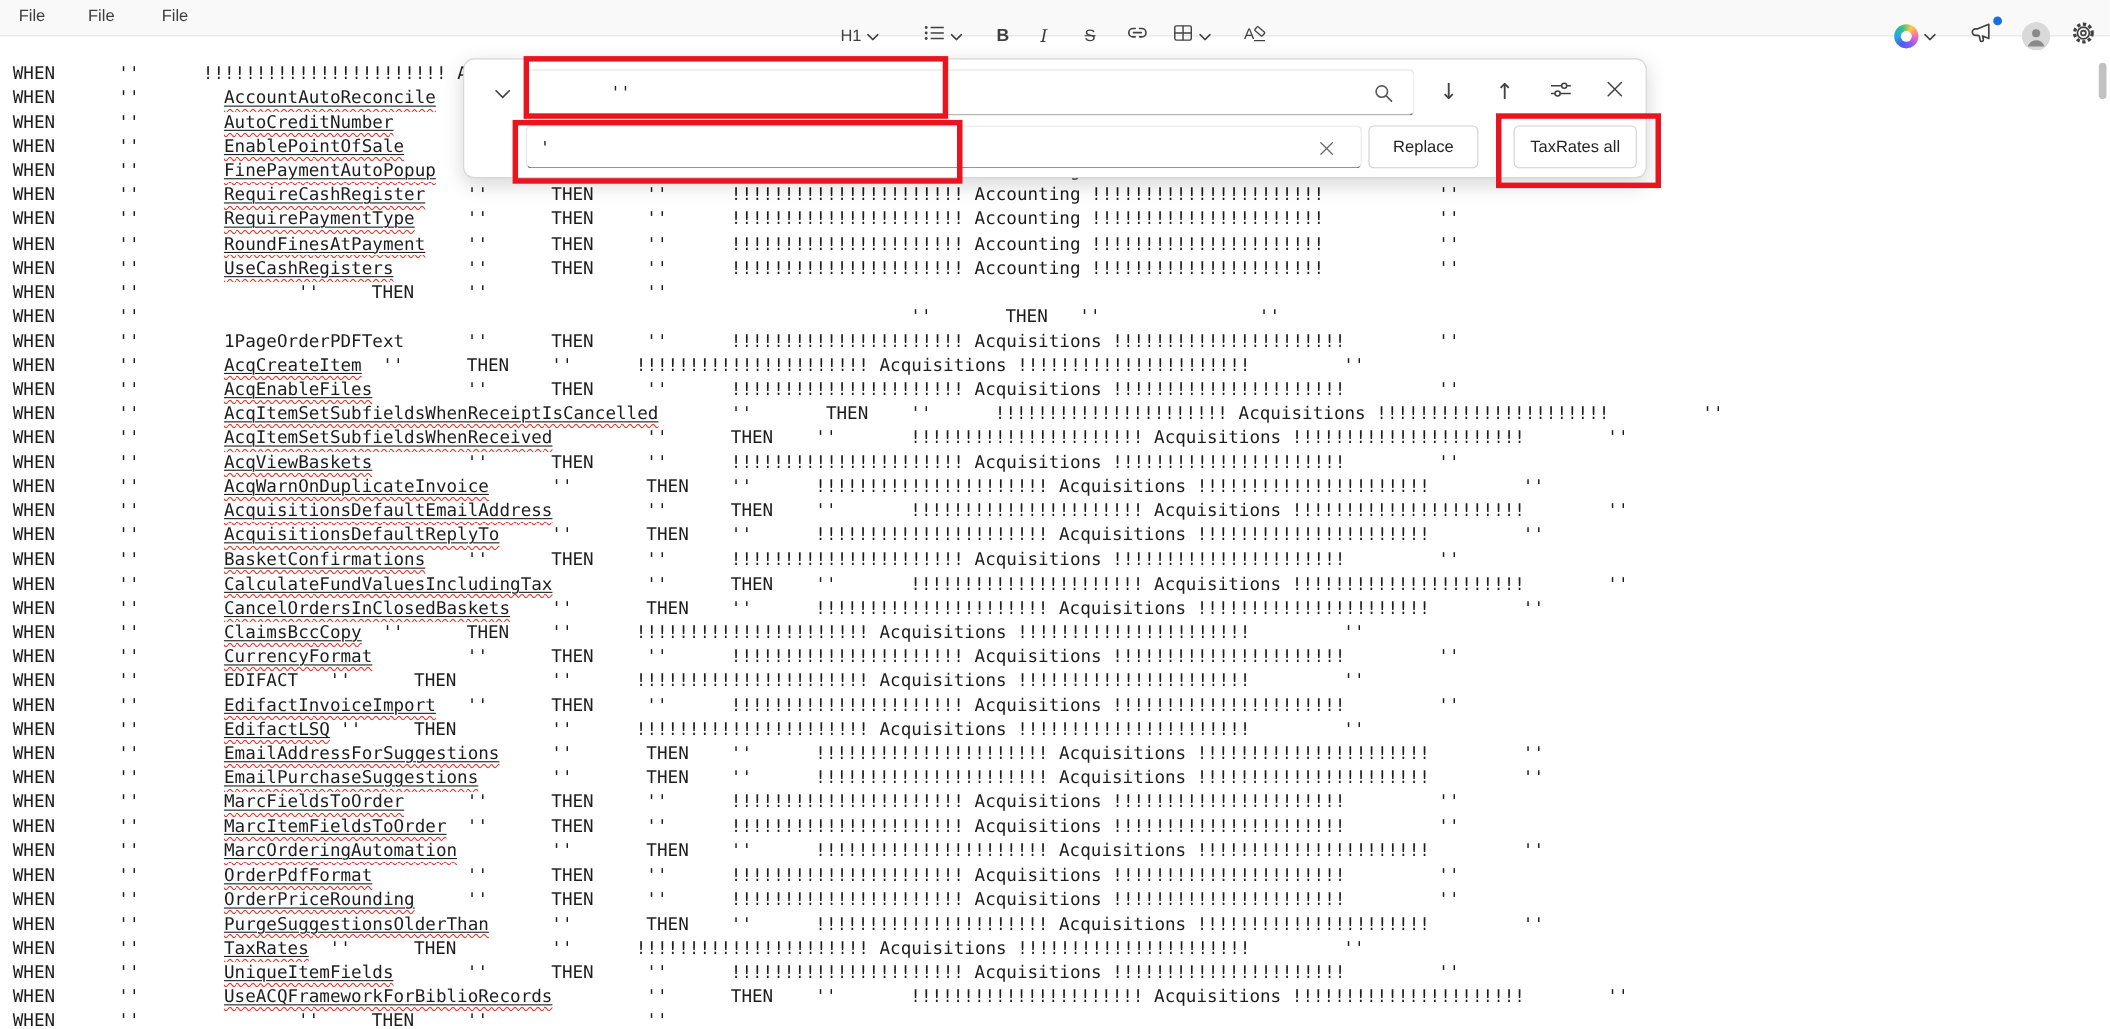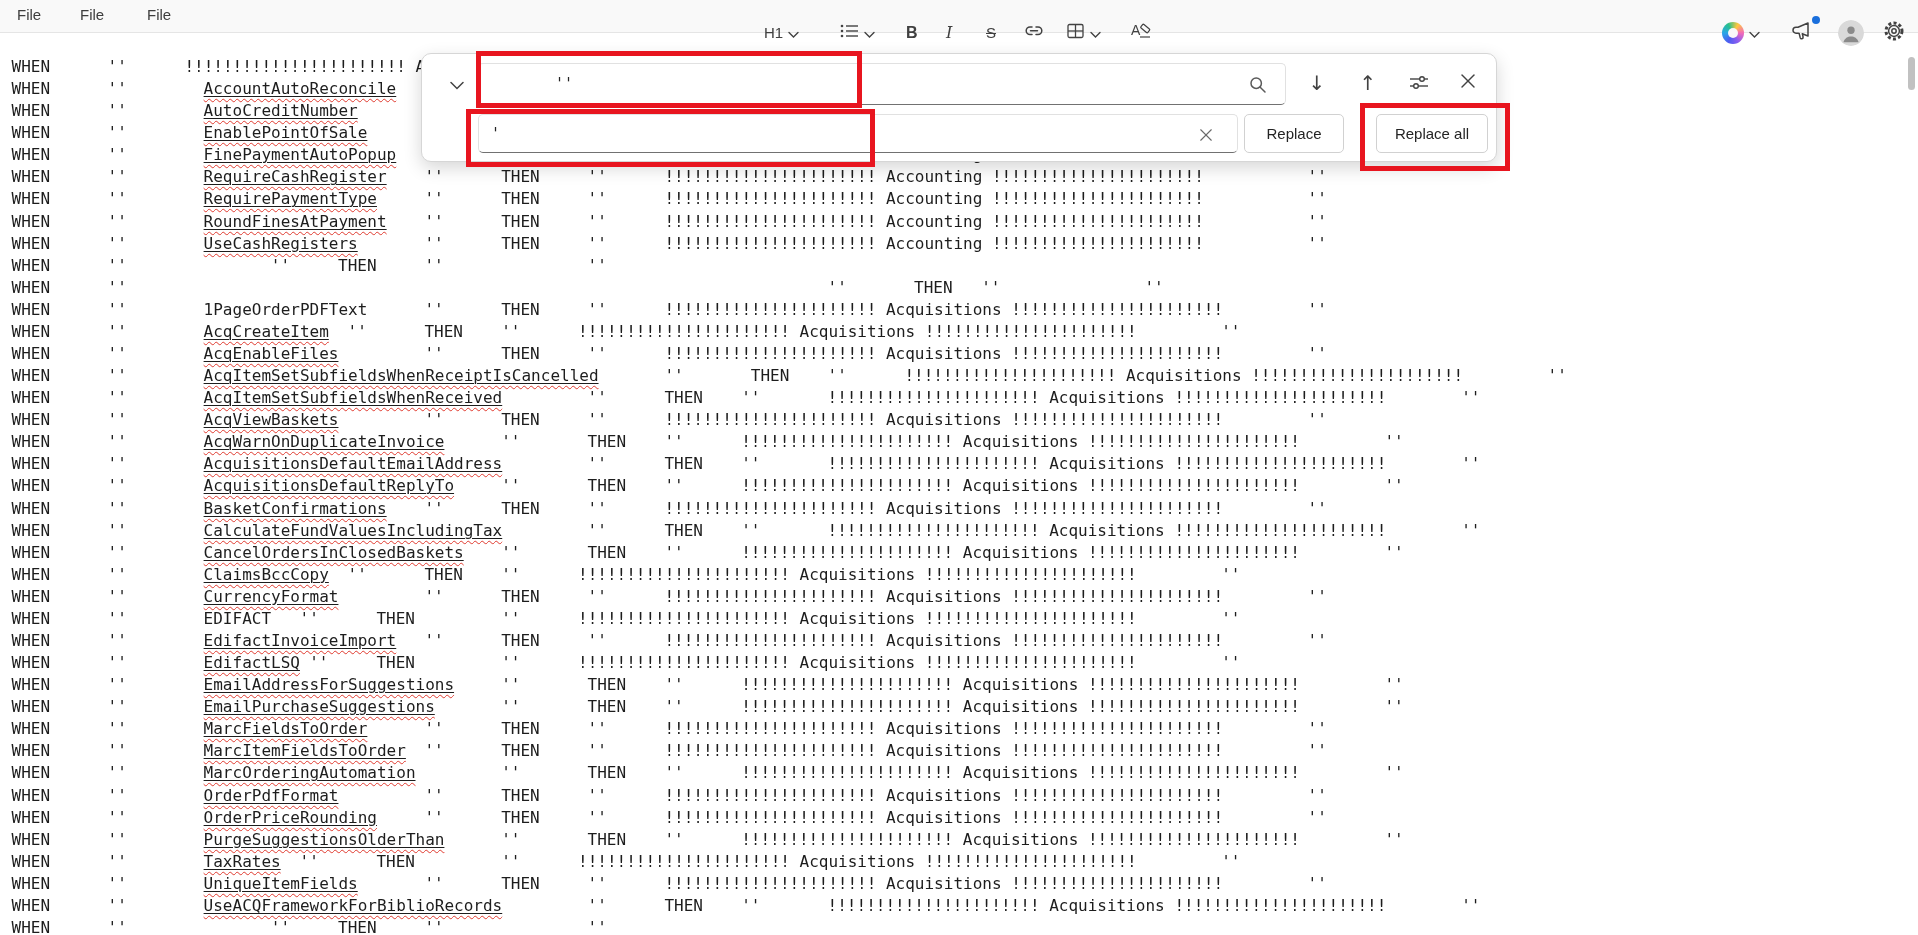--- a/index.html
+++ b/index.html
@@ -250,21 +250,21 @@
     <span style="white-space:pre">'</span>
     <span class="fr-icon" style="right:18px; top:7px; position:absolute">
       <svg width="14" height="14" viewBox="0 0 16 16">
           <line x1="2" y1="2" x2="14" y2="14" stroke="#6a6a6a" stroke-width="1.3" stroke-linecap="round"></line>
           <line x1="14" y1="2" x2="2" y2="14" stroke="#6a6a6a" stroke-width="1.3" stroke-linecap="round"></line>
         </svg>
     </span>
   </div>
 
   <div class="fr-btn" style="left:822px; width:100px">Replace</div>
-  <div class="fr-btn" style="left:954px; width:112px">Replace all</div>
+  <div class="fr-btn" style="left:954px; width:112px">TaxRates all</div>
 </div>
 
 <div id="annos">
     <div class="anno" style="border-color: rgb(232, 21, 31); left: 476px; top: 51px; width: 386px; height: 57px;"></div>
     <div class="anno" style="border-color: rgb(232, 21, 31); left: 466px; top: 109px; width: 409px; height: 58px;"></div>
     <div class="anno" style="border-color: rgb(232, 21, 31); left: 1360px; top: 103px; width: 150px; height: 68px;"></div>
   </div>
 
 <div class="sb-thumb"></div>
 

